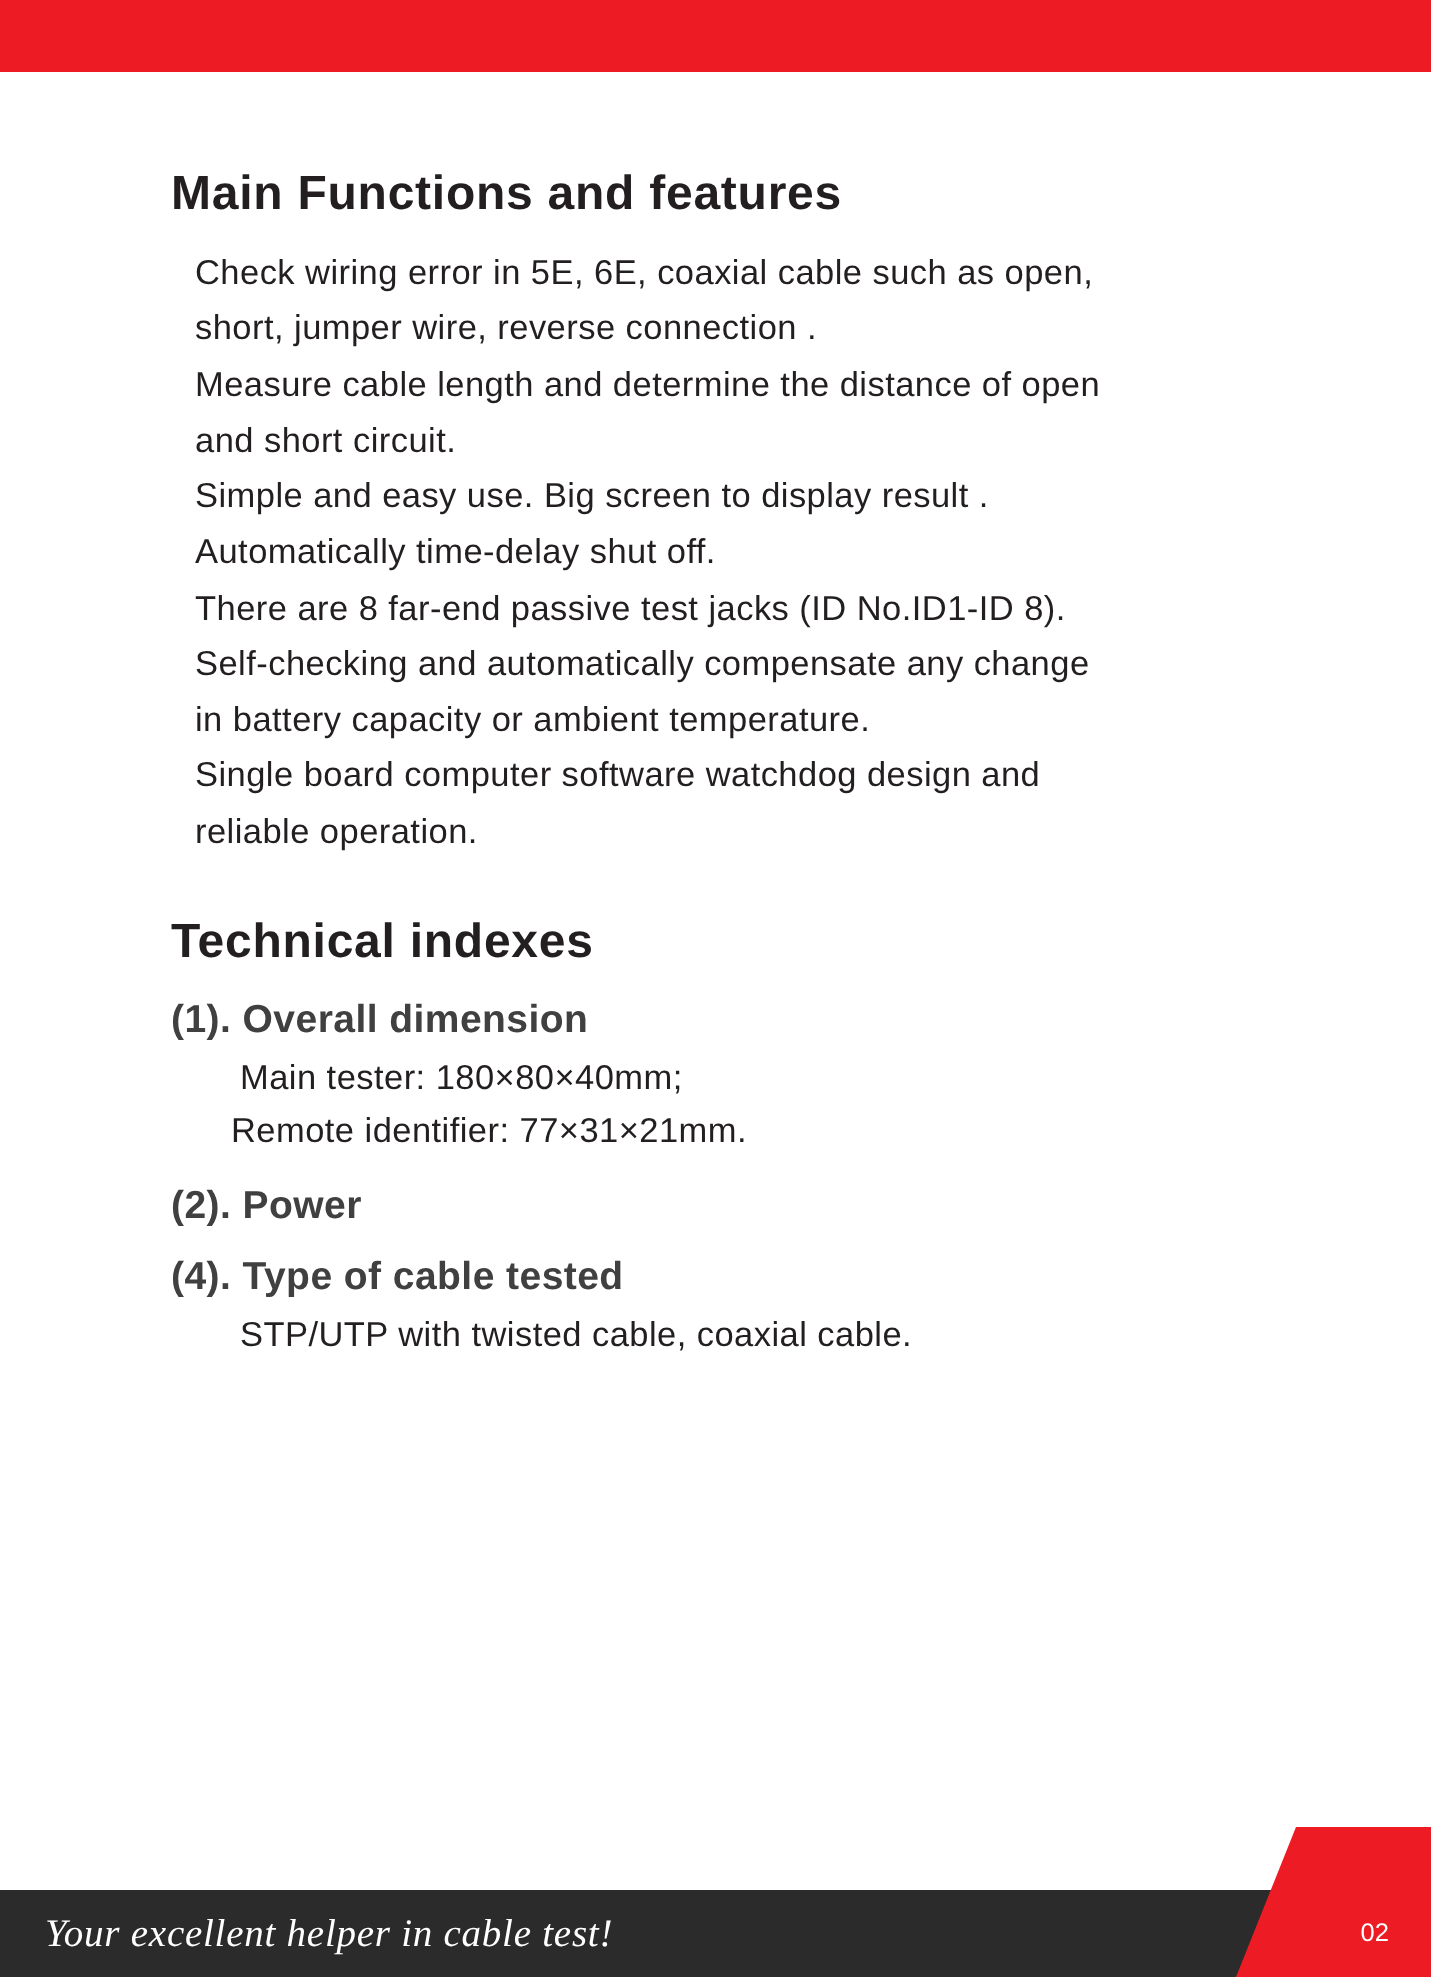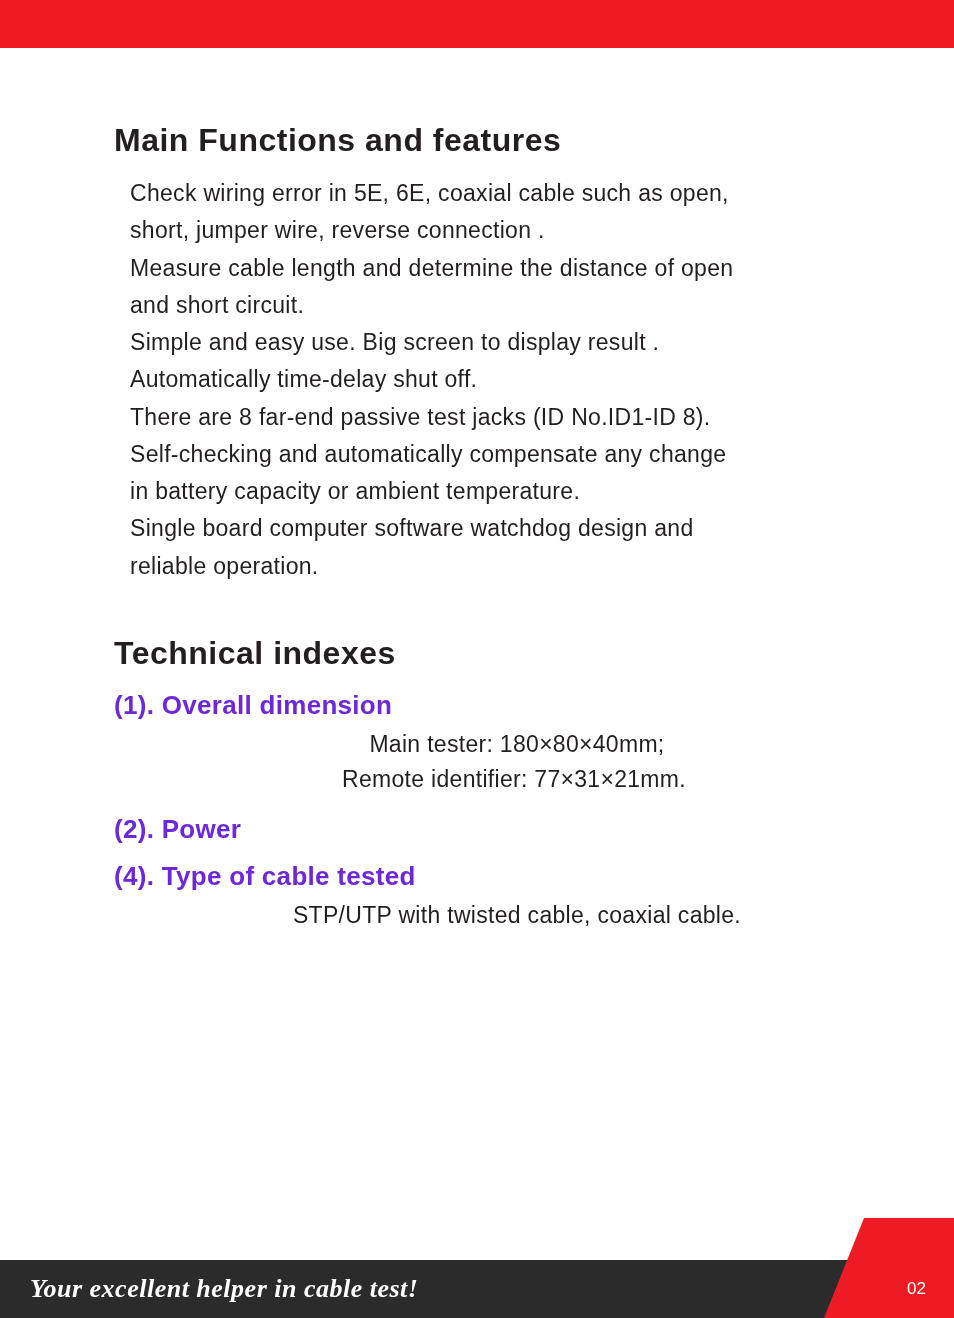--- a/index.html
+++ b/index.html
@@ -17,49 +17,47 @@
   }
   .content {
     padding: 62px 80px 0 114px;
   }
   h1.section-title {
     font-size: 32px;
     font-weight: bold;
     letter-spacing: 0.5px;
     margin-bottom: 16px;
     color: #231f20;
-    margin-top: 12px;
   }
   h1.section-title.second {
-    margin-top: 50px;
+    margin-top: 36px;
     margin-bottom: 18px;
   }
   .features {
     padding-left: 10px;
     font-size: 23px;
     line-height: 1.62;
     letter-spacing: 0.3px;
     color: #231f20;
   }
   .features p { text-indent: 6px; }
   .tech-item { margin-bottom: 16px; }
   .tech-heading {
     font-size: 26px;
     font-weight: bold;
     letter-spacing: 0.3px;
-    color: #6d28d9;
+    color: #404040;
     margin-bottom: 6px;
   }
   .tech-body {
     font-size: 23px;
     line-height: 1.55;
     letter-spacing: 0.3px;
     padding-left: 40px;
     color: #231f20;
-    text-align: center;
   }
   .tech-body .l1 { text-indent: 6px; }
   .tech-body .l3 { text-indent: 18px; }
   .footer {
     position: absolute;
     left: 0;
     bottom: 0;
     width: 100%;
     height: 58px;
   }
@@ -84,21 +82,20 @@
     left: 30px;
     bottom: 0;
     height: 58px;
     display: flex;
     align-items: center;
     color: #ffffff;
     font-family: "Brush Script MT", "Segoe Script", cursive;
     font-size: 26px;
     font-style: italic;
     letter-spacing: 0.5px;
-    font-weight: bold;
   }
   .page-num {
     position: absolute;
     right: 28px;
     bottom: 0;
     height: 58px;
     display: flex;
     align-items: center;
     color: #ffffff;
     font-size: 17px;

